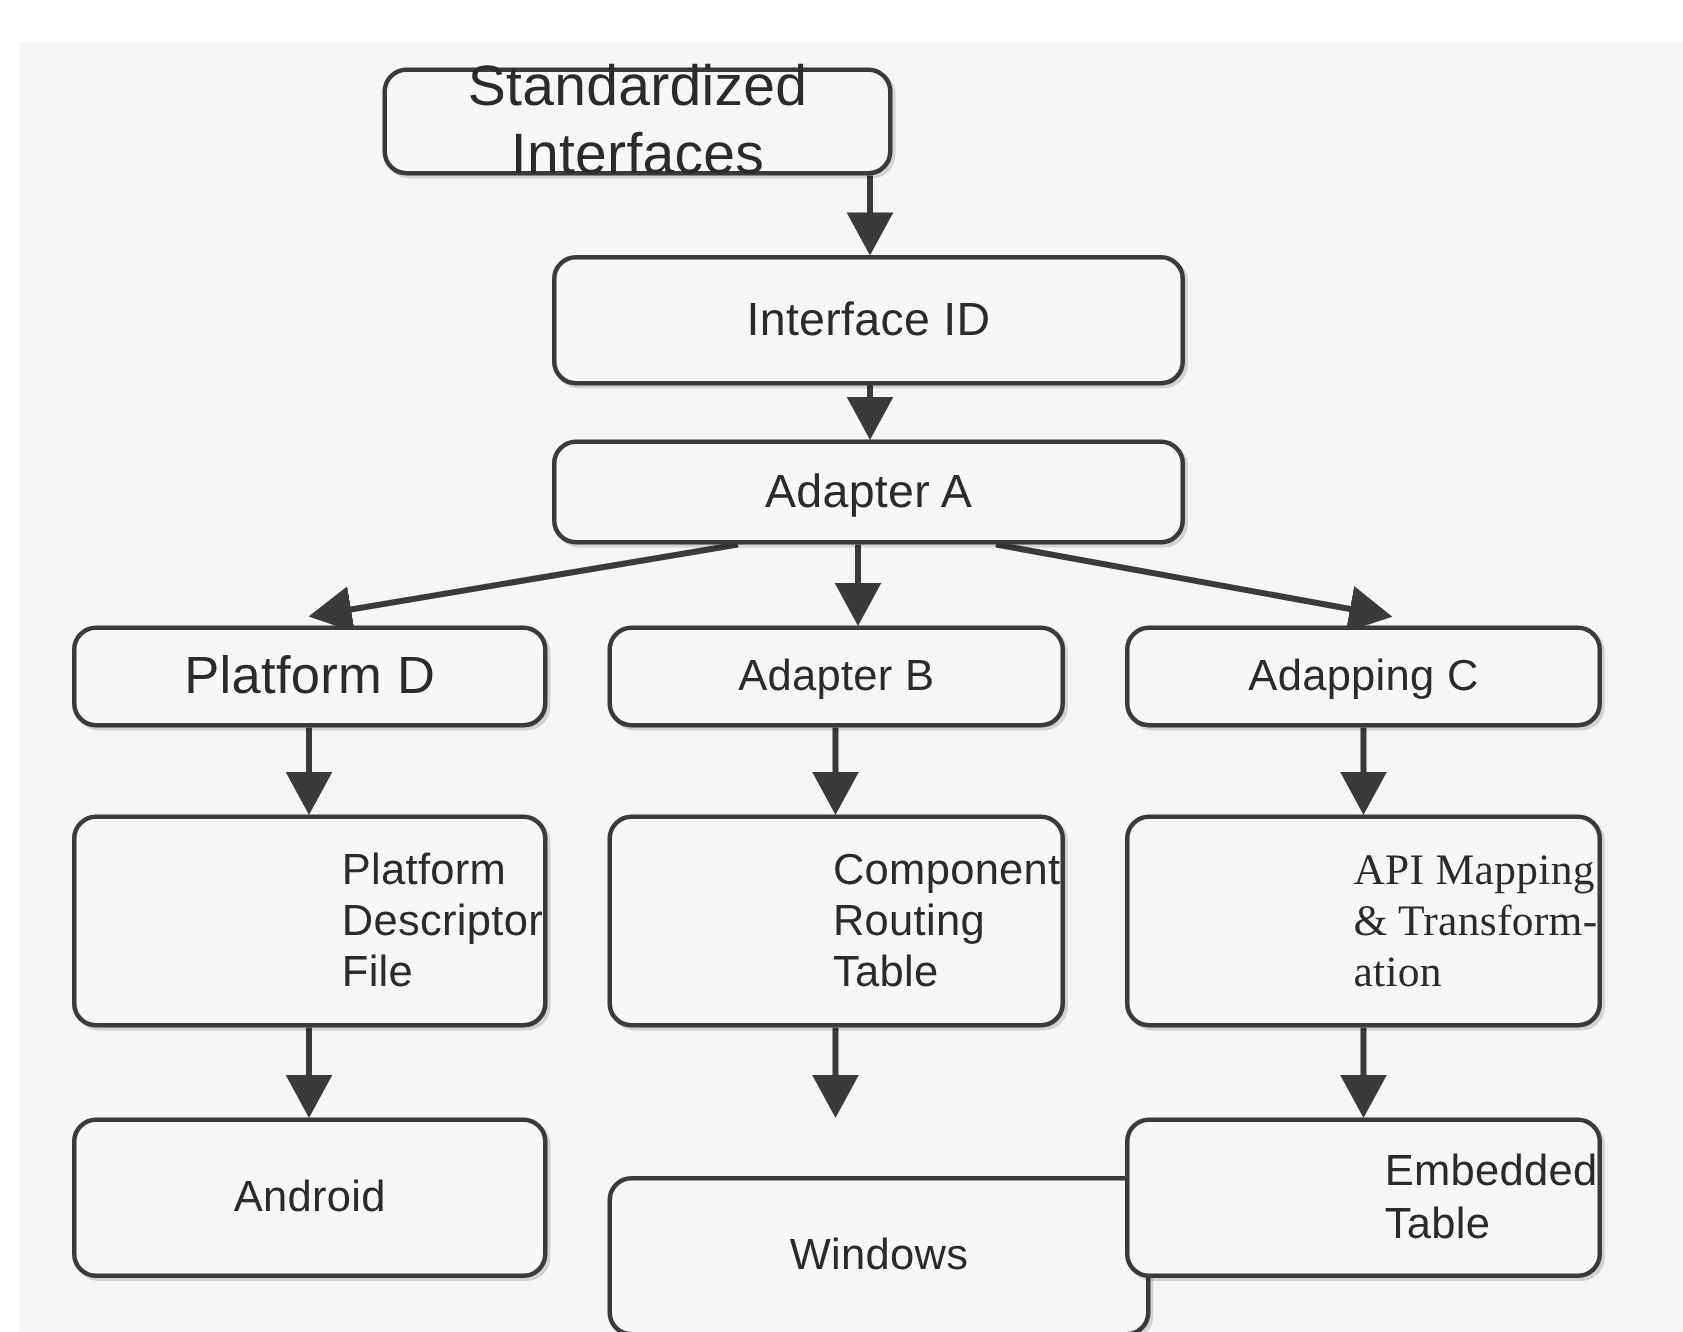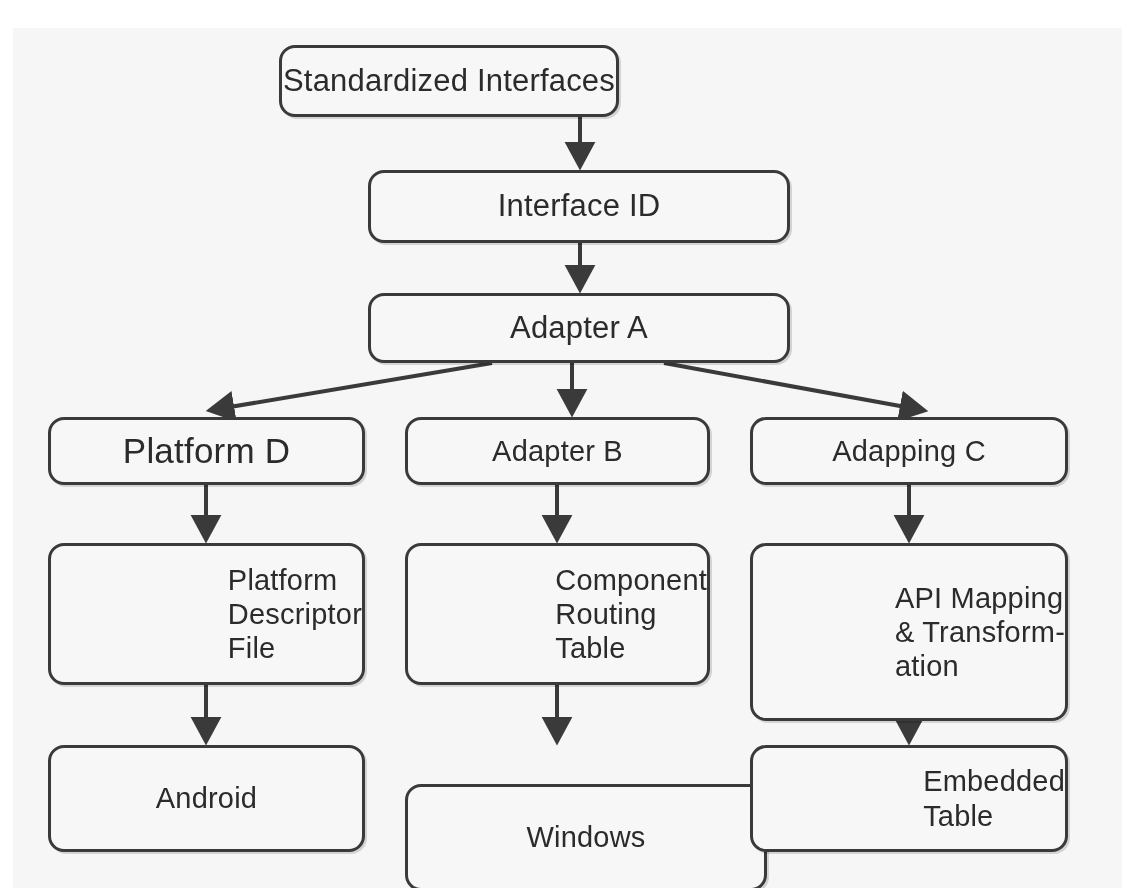--- a/index.html
+++ b/index.html
@@ -63,25 +63,24 @@
     white-space: pre-line;
     line-height: 1.18;
   }
   .node.left-text .label {
     padding-left: 22px;
   }
 
   
   #node-standardized-interfaces {
     left: 255px; top: 45px; width: 340px; height: 72px;
-    font-size: 31px;
-    margin-left: 24px;
+    font-size: 38px;
   }
   #node-interface-id {
-    left: 368px; top: 170px; width: 422px; height: 73px;
+    left: 368px; top: 170px; width: 422px; height: 87px;
     font-size: 31px;
   }
   #node-adapter-a {
     left: 368px; top: 293px; width: 422px; height: 70px;
     font-size: 31px;
   }
   #node-platform-d {
     left: 48px; top: 417px; width: 317px; height: 68px;
     font-size: 35px;
   }
@@ -95,22 +94,23 @@
   }
   #node-platform-descriptor-file {
     left: 48px; top: 543px; width: 317px; height: 142px;
     font-size: 29px;
   }
   #node-component-routing-table {
     left: 405px; top: 543px; width: 305px; height: 142px;
     font-size: 29px;
   }
   #node-api-mapping-transformation {
-    left: 750px; top: 543px; width: 318px; height: 178px;
-    font-size: 29px;
+    left: 750px; top: 543px; width: 318px; height: 142px;
+    font-size: 29px;
+    font-family: Liberation Serif, serif;
   }
   #node-android {
     left: 48px; top: 745px; width: 317px; height: 107px;
     font-size: 29px;
   }
   #node-windows {
     left: 405px; top: 784px; width: 362px; height: 107px;
     font-size: 29px;
   }
   #node-embedded-system {

